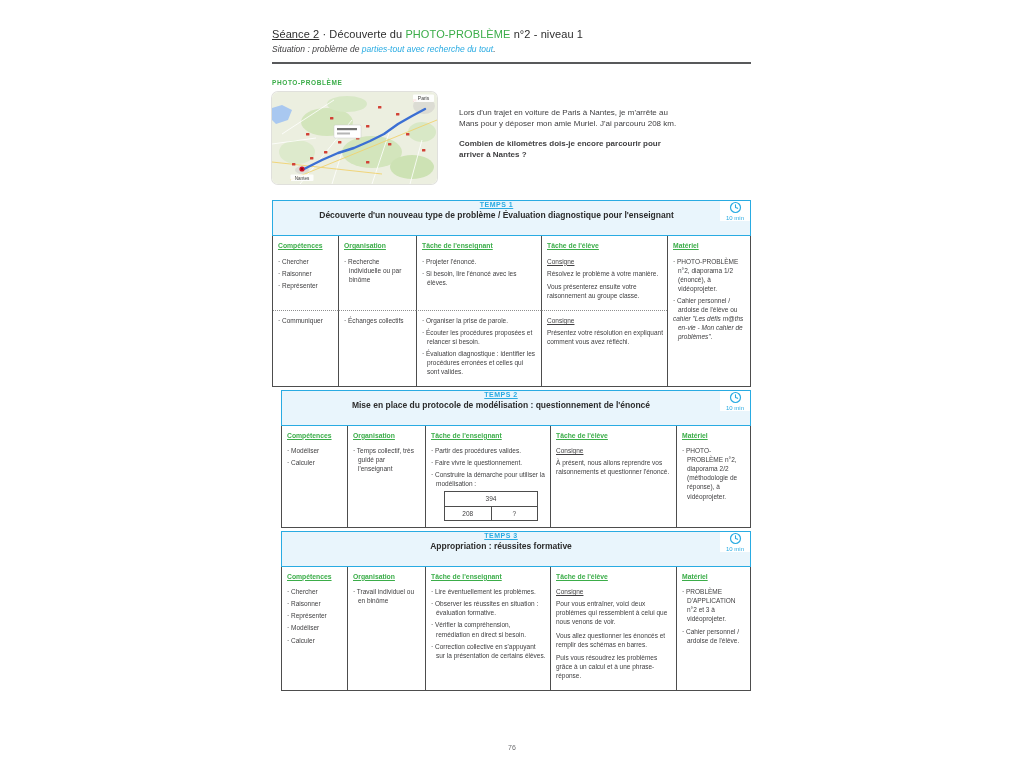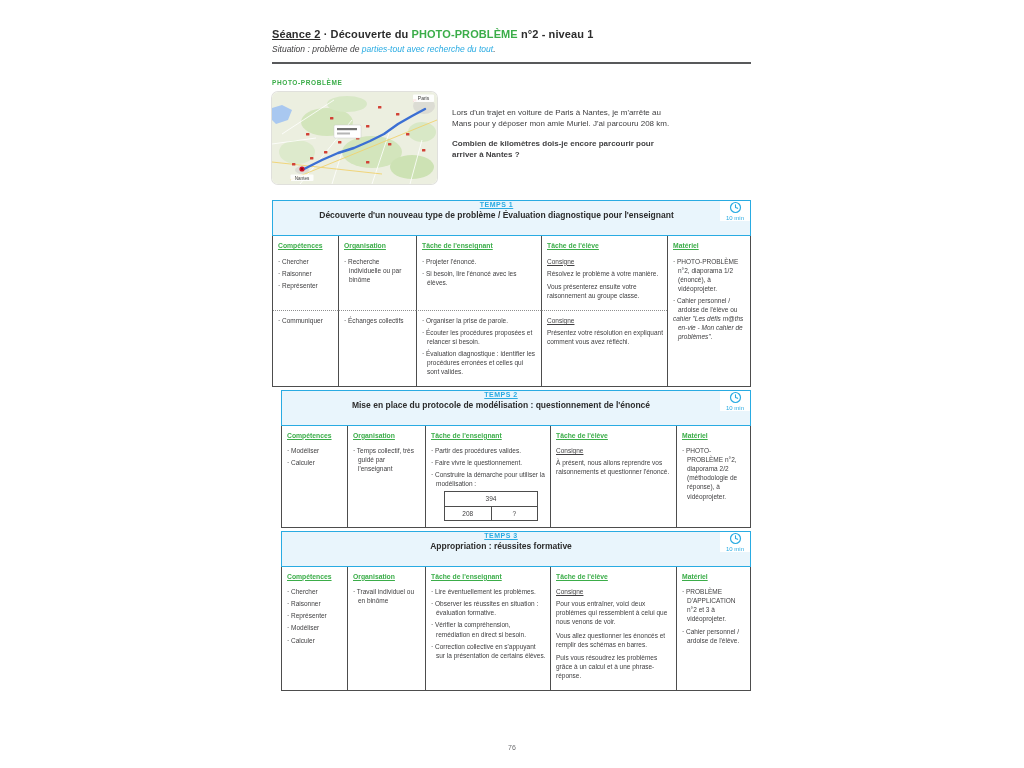--- a/index.html
+++ b/index.html
@@ -1,31 +1,31 @@
 <!DOCTYPE html>
 <html><head>
 <meta charset="utf-8">
 <style>
   html,body{margin:0;padding:0;}
   body{width:1024px;height:768px;background:#ffffff;font-family:"Liberation Sans",sans-serif;}
   .page{position:relative;width:1024px;height:768px;background:#fff;color:#414042;overflow:hidden;}
   .content{position:absolute;left:272px;top:28px;width:479px;}
 
   
-  .doc-title{font-size:11px;font-weight:bold;color:#2d2d2d;letter-spacing:.1px;}
+  .doc-title{font-size:11px;font-weight:normal;color:#2d2d2d;letter-spacing:.1px;}
   .doc-title .seance{text-decoration:underline;}
   .doc-title .green{color:#3BAD49;}
   .situation{font-size:8.5px;font-style:italic;margin-top:4px;color:#414042;}
   .situation .cyan{color:#29ABE2;}
   .rule{border-top:2px solid #58595B;margin-top:8px;}
 
   .pp-tag{margin-top:15px;color:#3BAD49;font-weight:bold;font-size:6.5px;letter-spacing:.6px;}
 
   
-  .problem-row{display:flex;margin-top:6px;}
+  .problem-row{display:flex;margin-top:6px;gap:7px;}
   .map{width:165px;height:92px;border-radius:6px;overflow:hidden;box-shadow:0 0 0 1px #e0e0dc;flex:none;}
   .statement{margin-left:15px;width:218px;font-size:8px;line-height:1.38;padding-top:15px;color:#414042;}
   .statement .q{font-weight:bold;margin-top:9px;}
 
   
   .temps{margin-top:16px;}
   .temps + .temps{margin-top:3px;padding-left:9px;}
   .temps-header{display:flex;border:1px solid #29ABE2;background:#E9F5FC;height:36px;box-sizing:border-box;align-items:flex-start;}
   .th-main{flex:1;display:flex;flex-direction:column;align-items:center;justify-content:center;}
   .th-title{color:#29ABE2;font-weight:bold;font-size:7px;text-decoration:underline;letter-spacing:.5px;}

